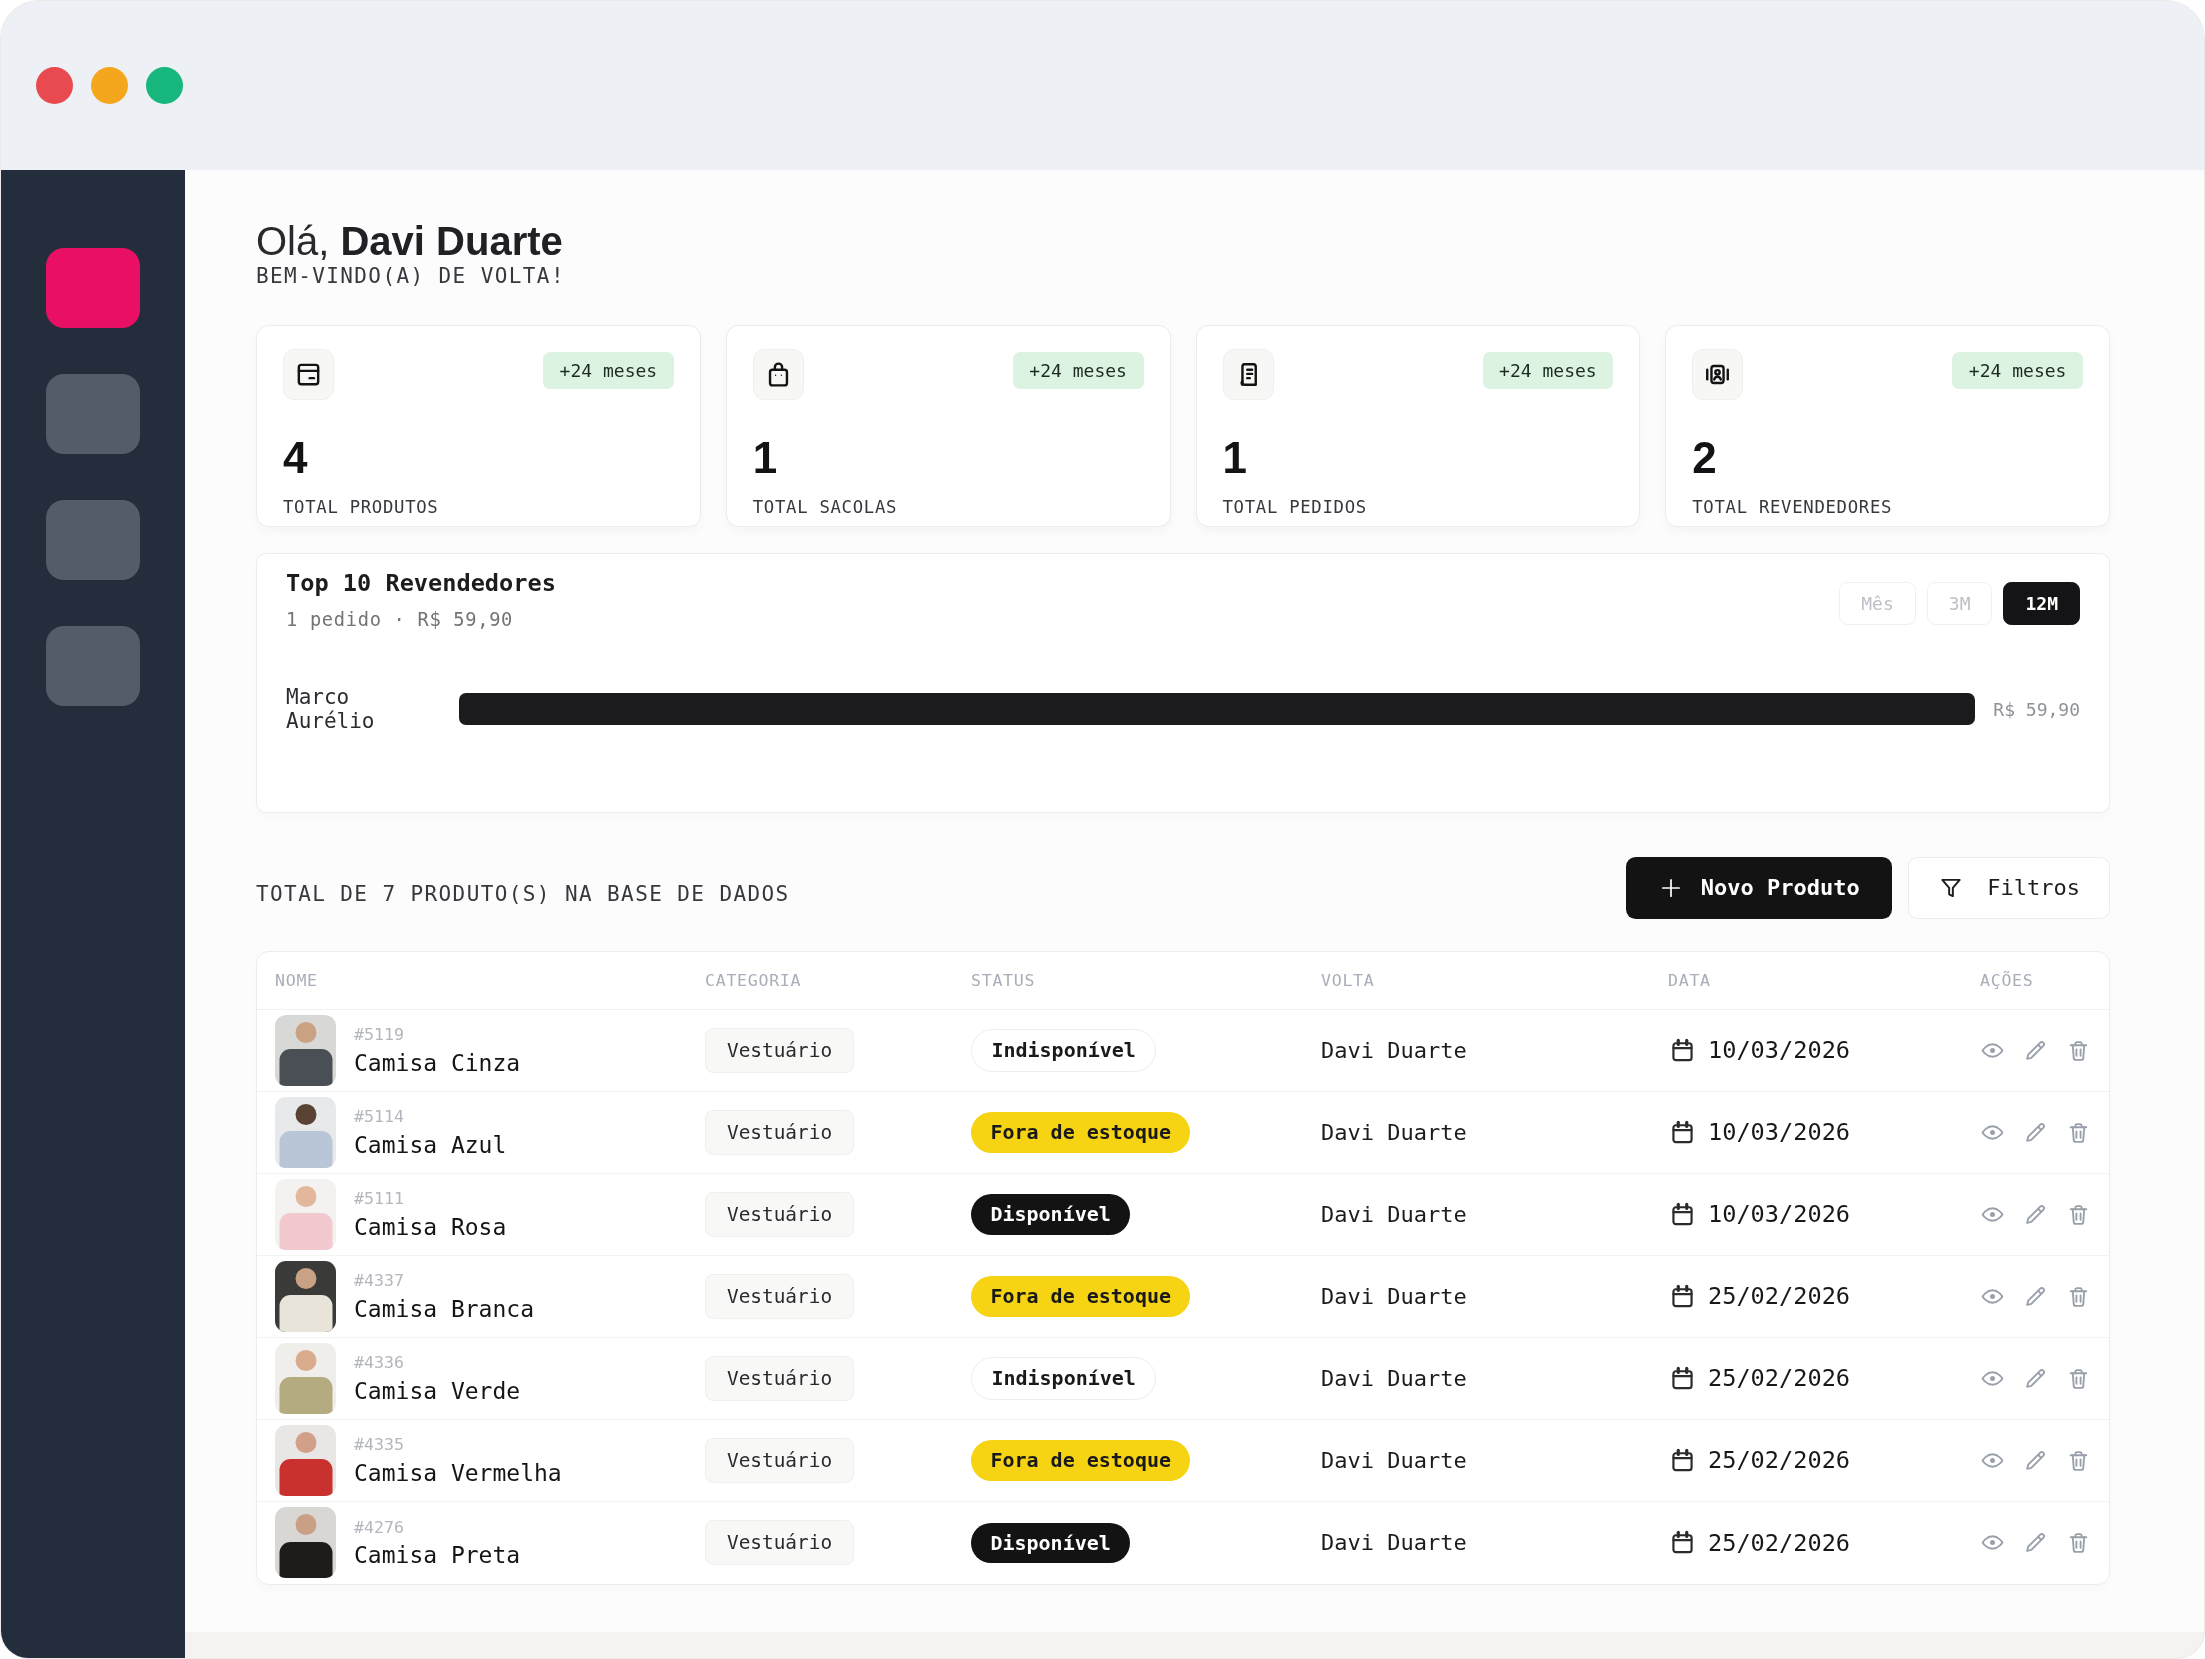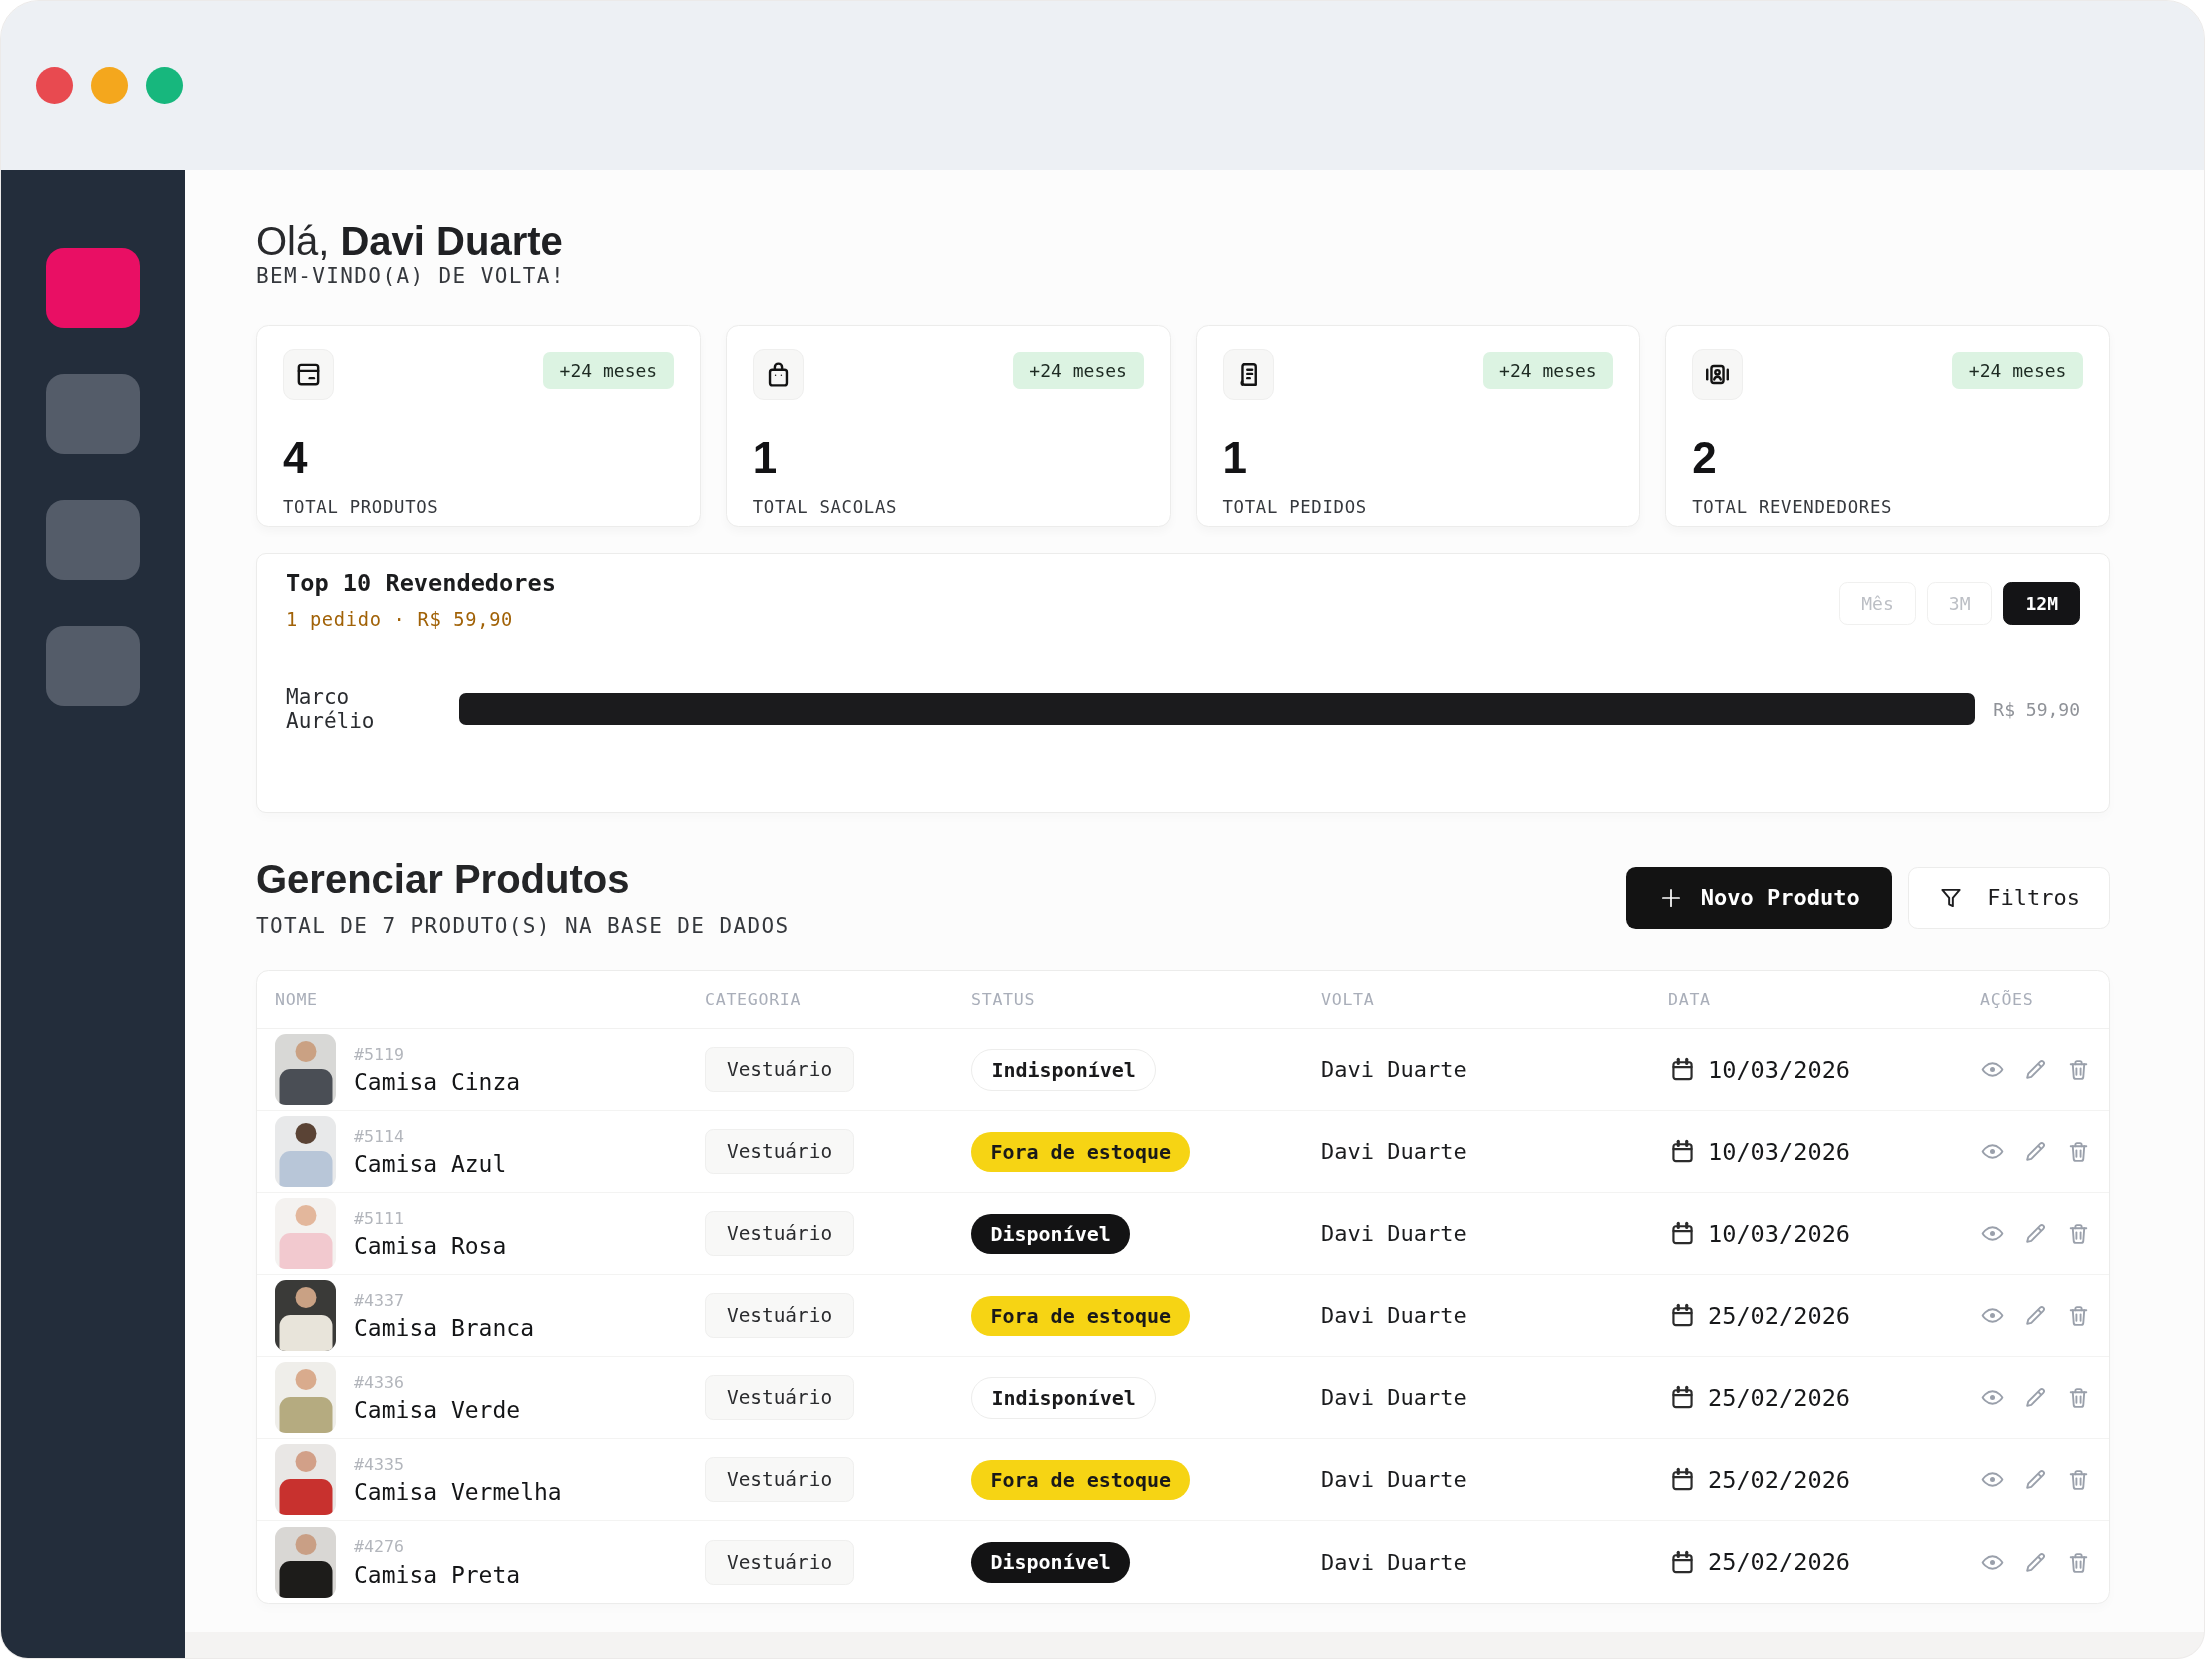--- a/index.html
+++ b/index.html
@@ -44,21 +44,21 @@
   }
   .icon-tile { width: 51px; height: 51px; border-radius: 11px; background: #f7f7f6; border: 1.4px solid #efefee; display: flex; align-items: center; justify-content: center; color: #131313; }
   .icon-tile svg { width: 29px; height: 29px; }
   .badge { position: absolute; top: 26px; right: 26px; background: #dcf3e2; color: #1d2a22; border-radius: 7px; padding: 8.3px 16.6px; font-size: 18px; }
   .value { font-family: "Liberation Sans", "DejaVu Sans", sans-serif; font-size: 44px; font-weight: bold; color: #131315; margin-top: 33px; }
   .stat-label { font-size: 17.3px; letter-spacing: 0.7px; color: #35383d; margin-top: 14px; }
 
   
   .panel { margin-top: 26px; height: 260px; background: #fff; border: 1.4px solid #ececeb; border-radius: 10px; padding: 15px 29px; position: relative; box-shadow: 0 4.2px 9.7px rgba(16,24,40,.02); }
   .panel-title { font-size: 23.6px; font-weight: bold; color: #1b1c1e; }
-  .panel-sub { font-size: 18.7px; color: #a16207; letter-spacing: 0.7px; margin-top: 12.5px; }
+  .panel-sub { font-size: 18.7px; color: #737373; letter-spacing: 0.7px; margin-top: 12.5px; }
   .filters { position: absolute; top: 28px; right: 29px; display: flex; gap: 11px; }
   .filter-btn { height: 43px; padding: 0 21px; border-radius: 8.3px; border: 1.4px solid #f0f0ef; background: #fff; color: #bcbfc5; font-size: 18px; display: flex; align-items: center; font-family: inherit; cursor: pointer; text-align: right; }
   .filter-btn.active { background: #141416; border-color: #141416; color: #fff; font-weight: bold; }
   .bar-row { display: flex; align-items: center; gap: 18px; margin-top: 55px; }
   .bar-label { width: 155px; font-size: 21px; color: #2a2c30; flex: none; }
   .bar-track { flex: 1; }
   .bar-fill { height: 32px; border-radius: 7px; background: #1b1b1d; }
   .bar-value { font-size: 18px; color: #8f9298; white-space: nowrap; flex: none; }
 
   
@@ -195,21 +195,20 @@
             <div class="bar-label">Marco Aurélio</div>
             <div class="bar-track">
               <div class="bar-fill" style="width: 100%;"></div>
             </div>
             <div class="bar-value">R$ 59,90</div>
           </div>
         </div>
 
         <div class="section-head">
           <div>
-            <div class="section-title">Gerenciar Produtos</div>
             <div class="section-sub">TOTAL DE 7 PRODUTO(S) NA BASE DE DADOS</div>
           </div>
           <div class="head-buttons">
             <button class="btn-dark">
               <svg viewBox="0 0 24 24" fill="none" stroke="currentColor" stroke-width="1.6" stroke-linecap="round">
                   <path d="M12 4.5v15"></path>
                   <path d="M4.5 12h15"></path>
                 </svg>
               <span>Novo Produto</span>
             </button>

